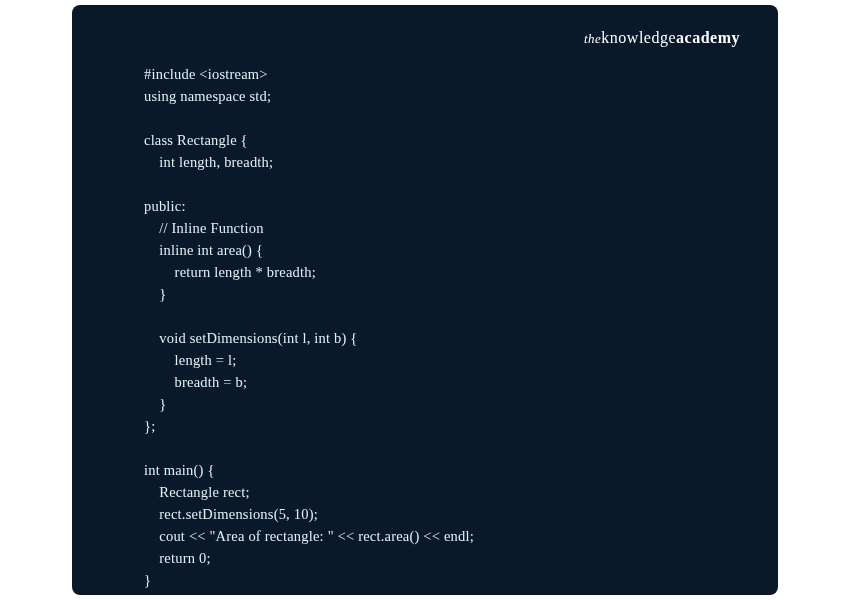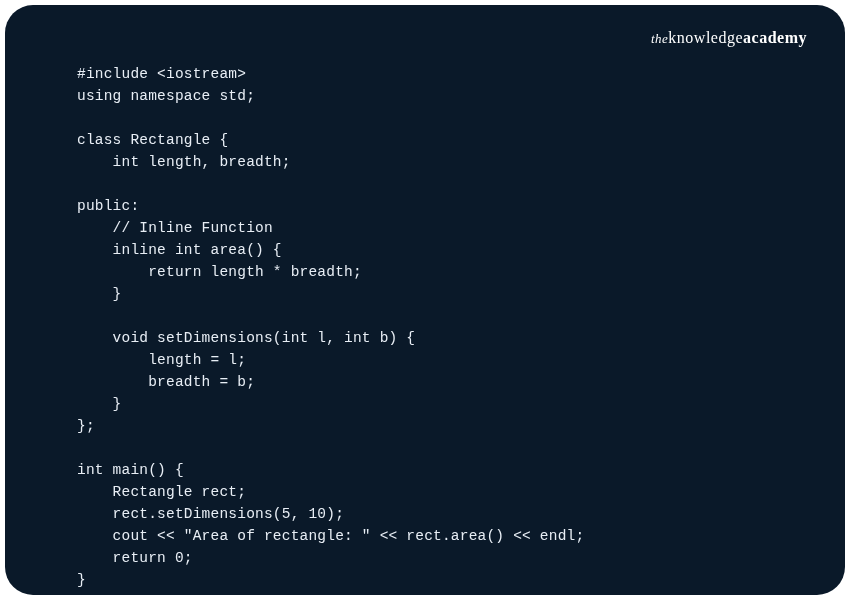--- a/index.html
+++ b/index.html
@@ -10,24 +10,24 @@
     body {
       width: 850px;
       height: 600px;
       background: #ffffff;
       display: flex;
       align-items: center;
       justify-content: center;
       font-family: 'Courier New', Courier, monospace;
     }
     .code-card {
-      width: 840px;
+      width: 706px;
       height: 590px;
       background: #0a1929;
-      border-radius: 28px;
+      border-radius: 8px;
       position: relative;
       padding: 58px 72px 40px 72px;
       overflow: hidden;
     }
     .logo {
       position: absolute;
       top: 24px;
       right: 38px;
       color: #ffffff;
       font-family: Georgia, 'Times New Roman', serif;
@@ -40,21 +40,21 @@
       font-size: 13px;
     }
     .logo .knowledge {
       font-weight: 400;
     }
     .logo .academy {
       font-weight: 700;
     }
     .code-block {
       color: #e8eef5;
-      font-family: Liberation Mono, monospace;
+      font-family: Liberation Serif, serif;
       font-size: 14.5px;
       line-height: 22px;
       white-space: pre;
       letter-spacing: 0.2px;
     }
   </style>
 </head>
 <body>
 
 <div class="code-card">

